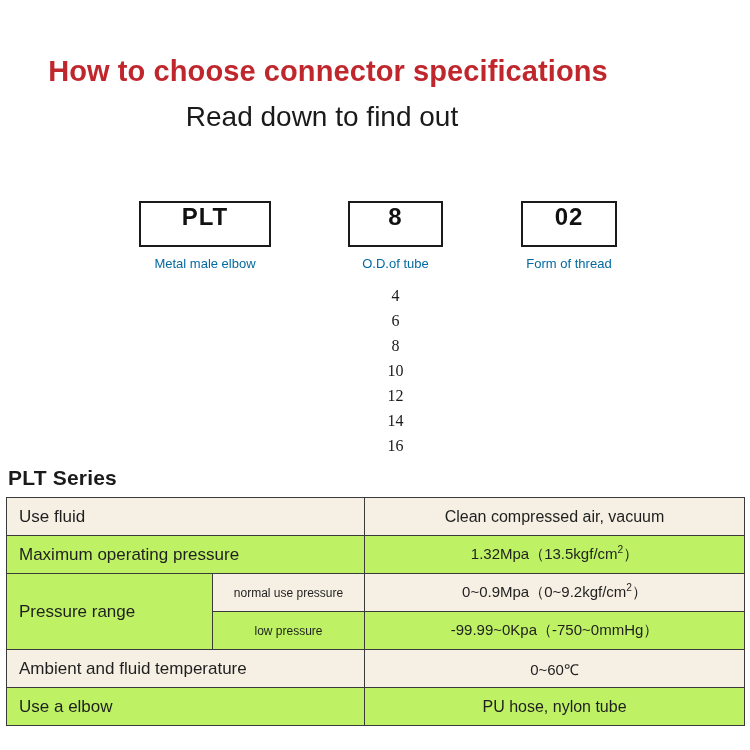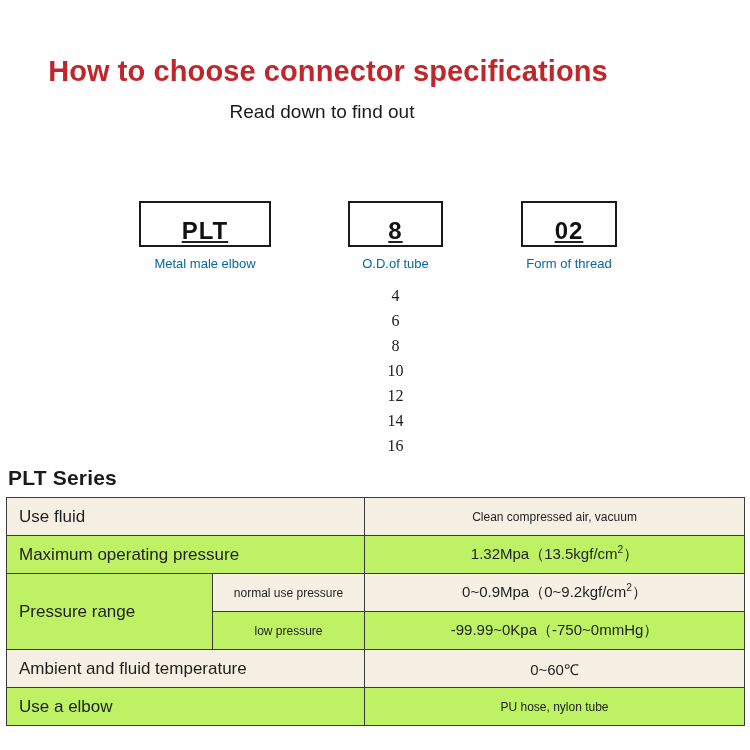--- a/index.html
+++ b/index.html
@@ -28,21 +28,21 @@
     color: #c0272d;
     letter-spacing: 0.1px;
     line-height: 1.1;
   }
   .subtitle {
     position: absolute;
     left: 0;
     top: 102px;
     width: 644px;
     text-align: center;
-    font-size: 19px;
+    font-size: 28px;
     font-weight: normal;
     color: #1a1a1a;
     line-height: 1.1;
   }
 
   
   .code-area {
     position: absolute;
     left: 0;
     top: 201px;
@@ -51,24 +51,23 @@
   }
   .code-col {
     position: absolute;
     top: 0;
   }
   .code-box {
     border: 2px solid #1a1a1a;
     background: #ffffff;
     height: 46px;
     display: flex;
-    align-items: flex-end;
+    align-items: flex-start;
     justify-content: center;
     box-sizing: border-box;
-    text-decoration: underline;
   }
   .code-box span {
     font-size: 24px;
     font-weight: bold;
     letter-spacing: 1px;
     color: #111111;
   }
   .code-caption {
     margin-top: 9px;
     text-align: center;
@@ -126,21 +125,21 @@
     text-align: left;
   }
   td.sublbl {
     font-size: 12px;
     text-align: center;
   }
   td.val {
     font-size: 15px;
     text-align: center;
   }
-  td.val.big { font-size: 12px; }
+  td.val.big { font-size: 16px; }
   .beige { background: #f6efe3; }
   .white { background: #bef264; }
   sup { font-size: 0.68em; vertical-align: super; line-height: 0; }
 </style>
 </head>
 <body>
 
 <div class="title">How to choose connector specifications</div>
 <div class="subtitle">Read down to find out</div>
 

